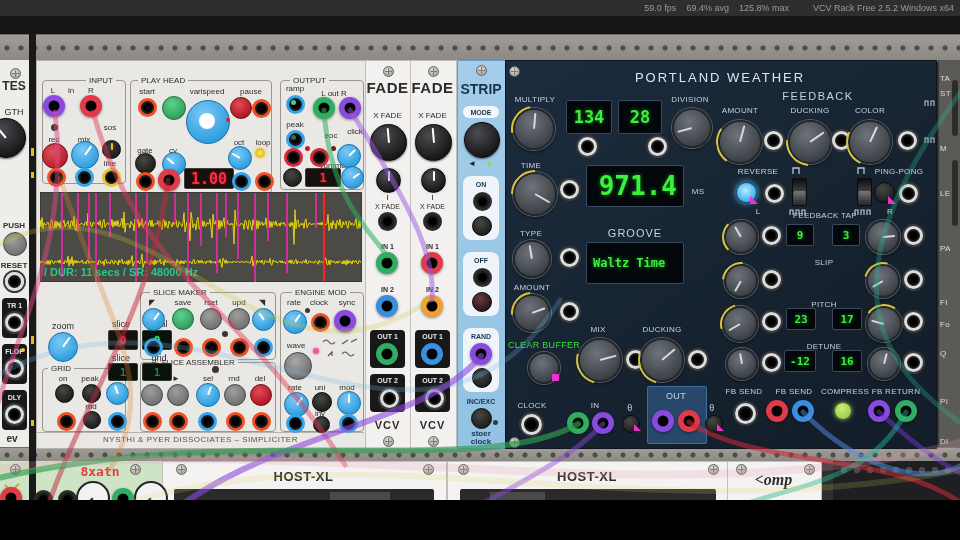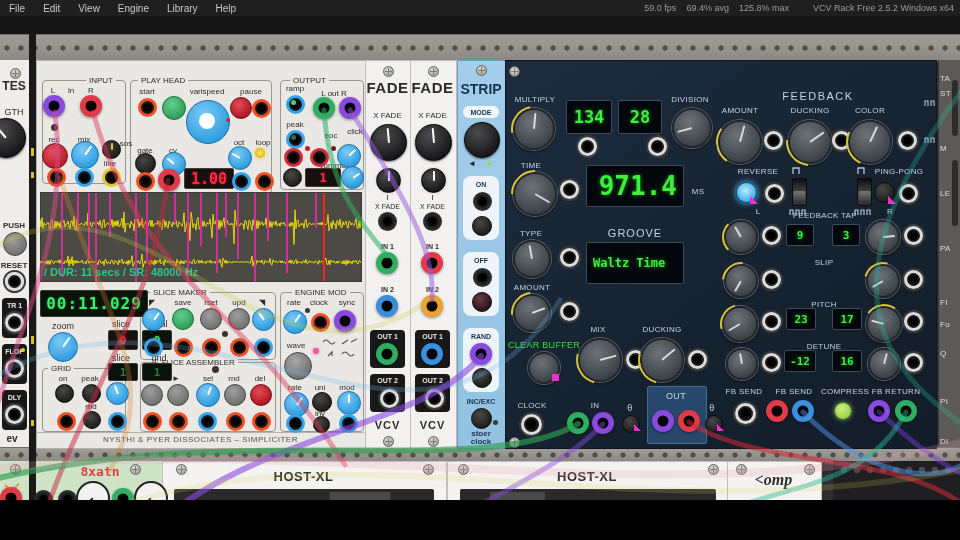--- a/index.html
+++ b/index.html
@@ -64,28 +64,20 @@
   .bb-lbl{position:absolute;font-size:7px;font-weight:bold;color:#e8e8e8;text-align:center;white-space:nowrap;z-index:13;}
   #cables{position:absolute;left:0;top:0;z-index:40;pointer-events:none;}
   #blackband{position:absolute;left:0;top:500px;width:960px;height:40px;background:#000;z-index:60;}
   .mod{position:absolute;z-index:8;}
   .pulse-svg{position:absolute;z-index:13;}
 </style>
 </head>
 <body>
 <div id="stage">
 
-<div id="menubar">
-  <span class="menuitem">File</span>
-  <span class="menuitem">Edit</span>
-  <span class="menuitem">View</span>
-  <span class="menuitem">Engine</span>
-  <span class="menuitem">Library</span>
-  <span class="menuitem">Help</span>
-</div>
 <div id="statusbar">
   <span class="statustxt">59.0 fps</span>
   <span class="statustxt">69.4% avg</span>
   <span class="statustxt">125.8% max</span>
   <span class="statustxt" style="margin-left:14px">VCV Rack Free 2.5.2 Windows x64</span>
 </div>
 <div id="subbar"></div>
 
 <div class="rail" style="top:34px;height:26px;"></div>
 <div class="rail" style="top:447px;height:14px;"></div>
@@ -128,21 +120,21 @@
 <div class="lbl" style="left:84px;top:87px;width:14px;">R</div>
 <div class="plug c-purple" style="left:43px;top:95px;">
       <i></i>
     </div>
 <div class="plug c-red" style="left:80px;top:95px;">
       <i></i>
     </div>
 <div class="led" style="left:51px;top:124px;width:7px;height:7px;background:#3a3530;"></div>
 <div class="lbl" style="left:44px;top:136px;width:20px;">rec</div>
 <div class="lbl" style="left:74px;top:136px;width:20px;">mix</div>
-<div class="lbl" style="left:100px;top:140px;width:20px;margin-left:16px;">sos</div>
+<div class="lbl" style="left:100px;top:124px;width:20px;">sos</div>
 <div class="knob k-red" style="left:42px;top:143px;width:24px;height:24px;"></div>
 <div class="knob k-blue" style="left:71px;top:141px;width:26px;height:26px;">
       <i class="ptr" style="height:11px;transform:rotate(215deg)"></i>
     </div>
 <div class="knob k-dark" style="left:102px;top:140px;width:17px;height:17px;">
       <i class="ptr" style="height:7px;transform:rotate(180deg);background:#e3c32e"></i>
     </div>
 <div class="lbl" style="left:100px;top:160px;width:20px;">line</div>
 <div class="port p-or" style="left:47px;top:168px;"></div>
 <div class="port p-bl" style="left:75px;top:168px;"></div>
@@ -229,21 +221,20 @@
       <line x1="186" y1="1" x2="186" y2="45" stroke="#cf2f9a" stroke-width="2"></line>
       <line x1="198" y1="1" x2="198" y2="67" stroke="#cf2f9a" stroke-width="2"></line>
       <line x1="215" y1="1" x2="215" y2="90" stroke="#cf2f9a" stroke-width="2"></line>
       <line x1="228" y1="1" x2="228" y2="49" stroke="#cf2f9a" stroke-width="2"></line>
       <line x1="247" y1="1" x2="247" y2="81" stroke="#cf2f9a" stroke-width="2"></line>
       <line x1="276" y1="1" x2="276" y2="36" stroke="#cf2f9a" stroke-width="2"></line>
       <line x1="284" y1="1" x2="284" y2="89" stroke="#ff2020" stroke-width="2"></line>
       <text x="4" y="84" font-family="Liberation Sans,sans-serif" font-weight="bold" font-size="11" fill="#22cc88">/ DUR: 11 secs / SR: 48000 Hz</text>
     </svg>
 
-<div class="seg seggrn" style="left:40px;top:290px;width:106px;height:25px;font-size:16px;letter-spacing:1px;">00:11.029</div>
 <div class="lbl" style="left:48px;top:322px;width:30px;font-size:9px;">zoom</div>
 <div class="lbl" style="left:106px;top:320px;width:30px;font-size:9px;">slice</div>
 <div class="lbl" style="left:144px;top:320px;width:30px;font-size:9px;">total</div>
 <div class="knob k-blue" style="left:48px;top:332px;width:28px;height:28px;">
       <i class="ptr" style="height:12px;transform:rotate(215deg)"></i>
     </div>
 <div class="seg segred" style="left:108px;top:330px;width:28px;height:18px;font-size:11px;">0</div>
 <div class="seg seggrn" style="left:142px;top:330px;width:28px;height:18px;font-size:11px;">0</div>
 <div class="lbl" style="left:106px;top:354px;width:30px;font-size:9px;">slice</div>
 <div class="lbl" style="left:144px;top:354px;width:30px;font-size:9px;">grid</div>
@@ -436,20 +427,21 @@
 <div class="btn b-dark" style="left:472px;top:368px;width:18px;height:18px;"></div>
 <div class="lbl" style="left:457px;top:398px;width:48px;font-size:7px;font-weight:bold;color:#16344e;">INC/EXC</div>
 <div class="btn b-dark" style="left:471px;top:408px;width:19px;height:19px;"></div>
 <div class="led" style="left:493px;top:420px;width:5px;height:5px;background:#3a3a3a;"></div>
 <div class="lbl" style="left:457px;top:430px;width:48px;font-size:8px;font-weight:bold;color:#16344e;">stoer</div>
 <div class="lbl" style="left:457px;top:438px;width:48px;font-size:8px;font-weight:bold;color:#16344e;">clock</div>
 
 <div class="mod" style="left:505px;top:60px;width:430px;height:387px;background:linear-gradient(145deg,#1c2c3e,#16222f 60%,#131d29);border:1px solid #0c141d;"></div>
 <div class="screw" style="left:509px;top:66px;"></div>
 <div class="screw" style="left:509px;top:437px;"></div>
+<div class="pwl" style="left:505px;top:71px;width:430px;font-size:13px;letter-spacing:2px;color:#dbe5ee;">PORTLAND WEATHER</div>
 
 <div class="pwl" style="left:513px;top:96px;width:44px;">MULTIPLY</div>
 <div class="knob k-pw" style="left:513px;top:108px;width:38px;height:38px;">
       <i class="ptr dk" style="height:16px;transform:rotate(185deg)"></i>
     </div>
 <div class="arc" style="left:511px;top:106px;width:42px;height:42px;transform:rotate(-55deg);"></div>
 <div class="dotmx" style="left:566px;top:100px;width:44px;height:32px;font-size:17px;">134</div>
 <div class="dotmx" style="left:618px;top:100px;width:42px;height:32px;font-size:17px;">28</div>
 <div class="port p-wh" style="left:578px;top:137px;"></div>
 <div class="port p-wh" style="left:648px;top:137px;"></div>

